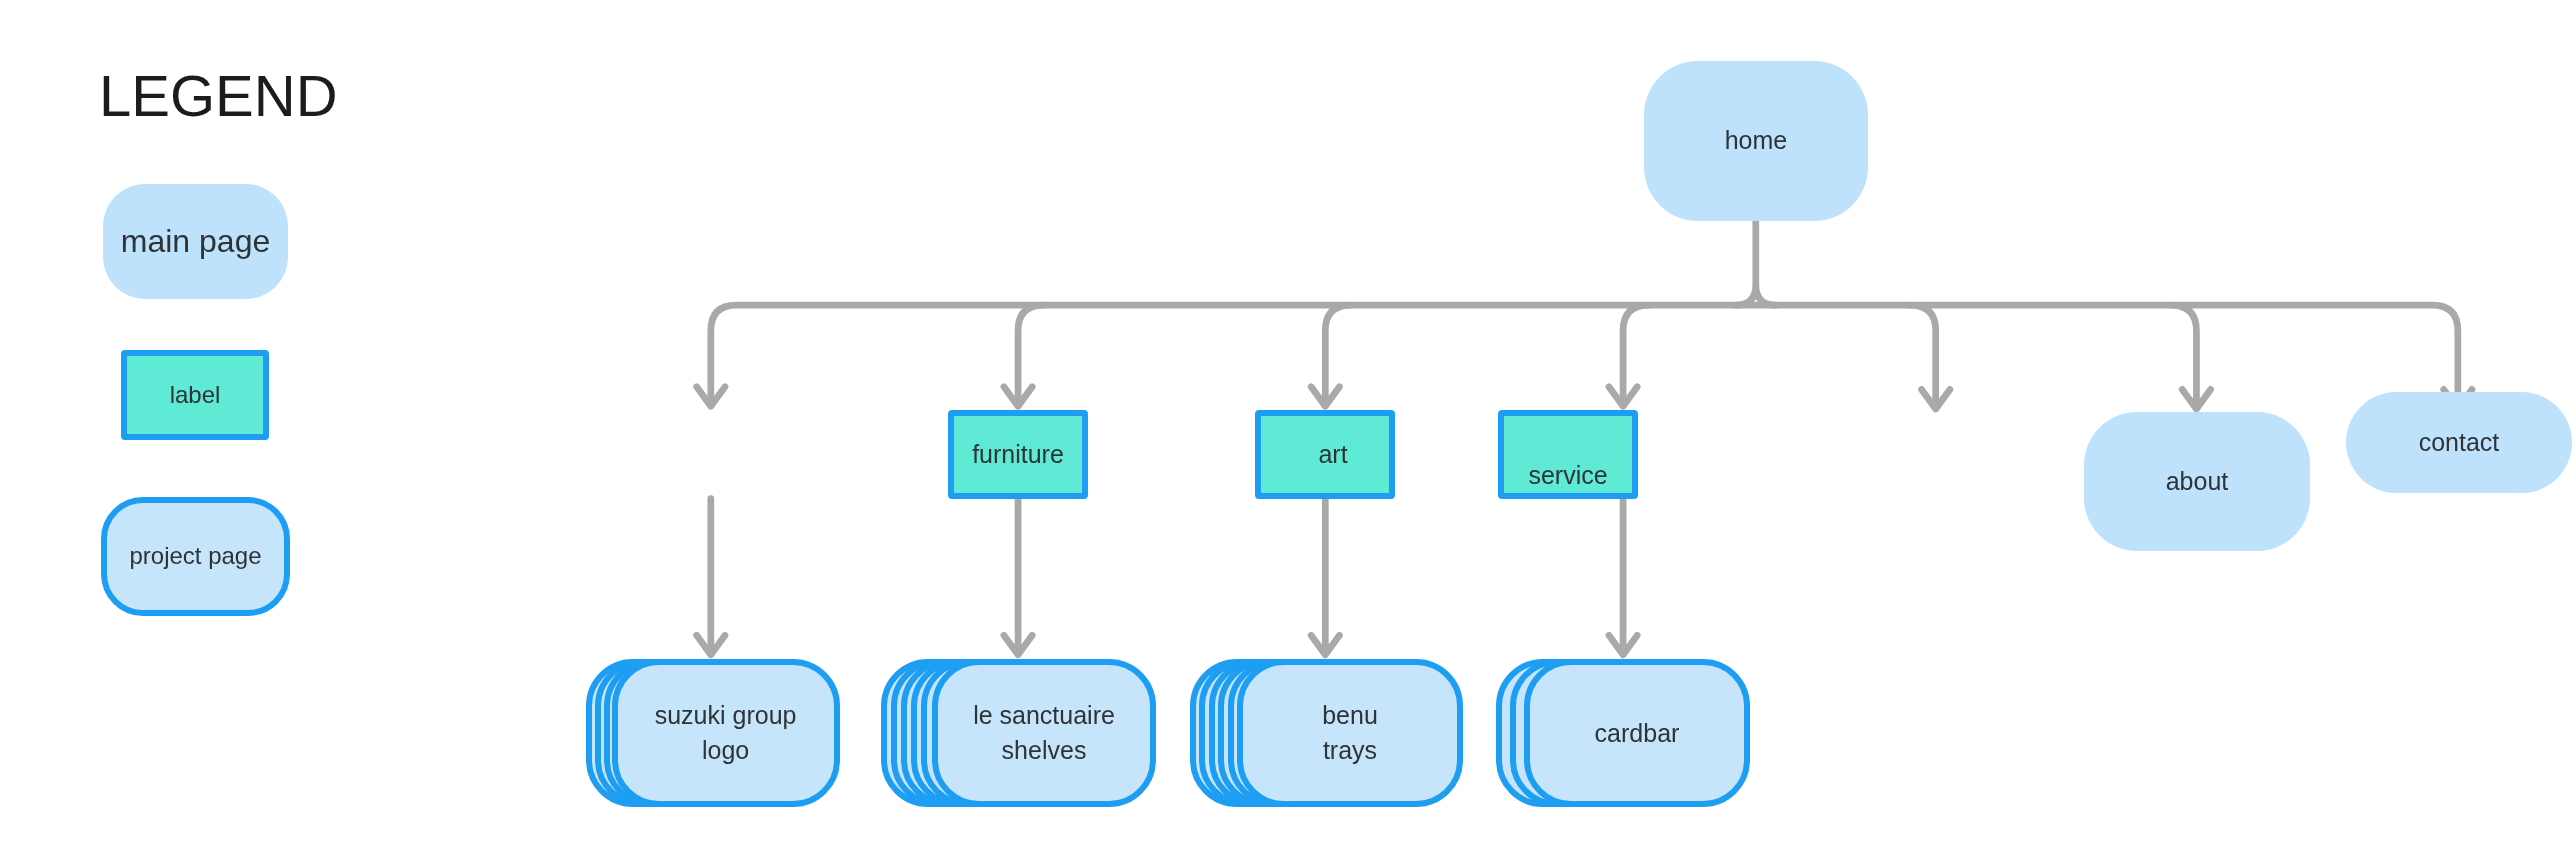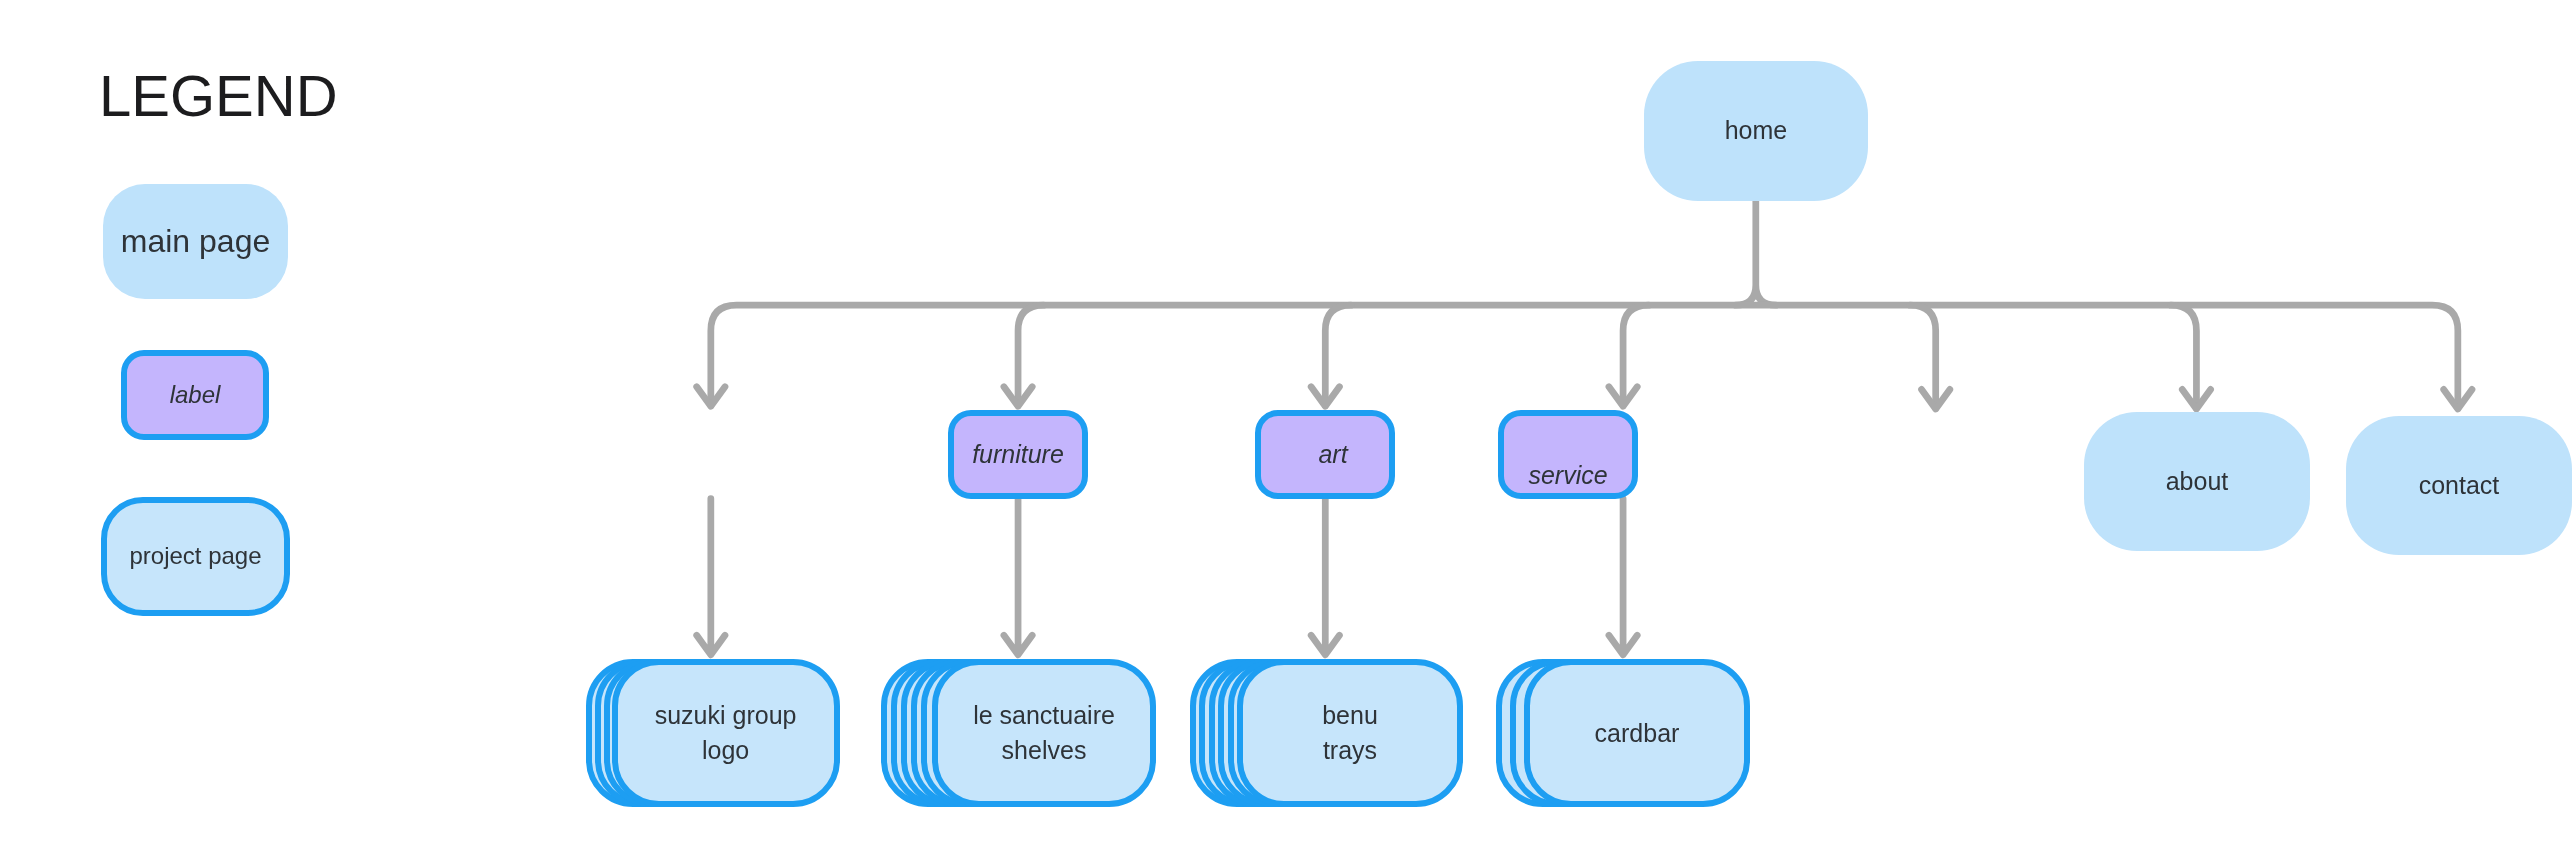--- a/index.html
+++ b/index.html
@@ -10,21 +10,21 @@
   .legend-title{
     position:absolute;left:57px;top:62px;font-size:58px;font-weight:500;
     color:#1c1c1e;letter-spacing:0px;
   }
   .node{
     position:absolute;display:flex;align-items:center;justify-content:center;
     text-align:center;color:var(--text,#2e3338);font-size:25px;line-height:1.35;
     box-sizing:border-box;
   }
   .main-node{background:var(--fill,#bee2fb);border:none;border-radius:53px;}
-  .label-node{background:#c4b5fd;border:6.7px solid var(--blue,#1d9ef2);border-radius:23px;font-style:italic;}
+  .label-node{background:#5eead4;border:6.7px solid var(--blue,#1d9ef2);border-radius:4px;}
   .legend-main{border-radius:42px;}
   .legend-project{background:var(--projfill,#c6e5fb);border:6.7px solid var(--blue,#1d9ef2);border-radius:42px;}
   .stack{position:absolute;height:148px;}
   .card{
     position:absolute;top:0;height:148px;background:var(--projfill,#c6e5fb);
     border:6.7px solid var(--blue,#1d9ef2);border-radius:47px;box-sizing:border-box;
   }
   .card.front{
     display:flex;flex-direction:column;align-items:center;justify-content:center;
     text-align:center;color:var(--text,#2e3338);font-size:25px;line-height:1.4;
@@ -68,21 +68,21 @@
   </div>
 
   <div class="node label-node" style="left:79px;top:350px;width:148px;height:90px;">
     <span style="font-size:24px;">label</span>
   </div>
 
   <div class="node legend-project" style="left:59px;top:497px;width:189px;height:119px;">
     <span style="font-size:24px;">project page</span>
   </div>
 
-  <div class="node main-node" style="left:1602px;top:61px;width:224px;height:140px;border-radius:54px;">
+  <div class="node main-node" style="left:1602px;top:61px;width:224px;height:160px;border-radius:54px;">
     <span>home</span>
   </div>
 
 
   <div class="node label-node" style="left:906px;top:410px;width:140px;height:89px;">
     <span>furniture</span>
   </div>
 
   <div class="node label-node" style="left:1213px;top:410px;width:140px;height:89px;padding-left:16px;">
     <span>art</span>
@@ -90,21 +90,21 @@
 
   <div class="node label-node" style="left:1456px;top:410px;width:140px;height:89px;align-items:flex-end;">
     <span>service</span>
   </div>
 
 
   <div class="node main-node" style="left:2042px;top:412px;width:226px;height:139px;">
     <span>about</span>
   </div>
 
-  <div class="node main-node" style="left:2304px;top:416px;width:226px;height:139px;text-align:center;">
+  <div class="node main-node" style="left:2304px;top:392px;width:226px;height:101px;text-align:center;">
     <span>contact</span>
   </div>
 
   <div class="stack" style="left:544px;top:659px;width:253px;">
     <div class="card" style="left:0px;width:228px;"></div>
     <div class="card" style="left:8.8px;width:228px;"></div>
     <div class="card" style="left:17.5px;width:228px;"></div>
     <div class="card front" style="left:25.6px;width:228px;">
       <span>suzuki group</span>
       <span>logo</span>

